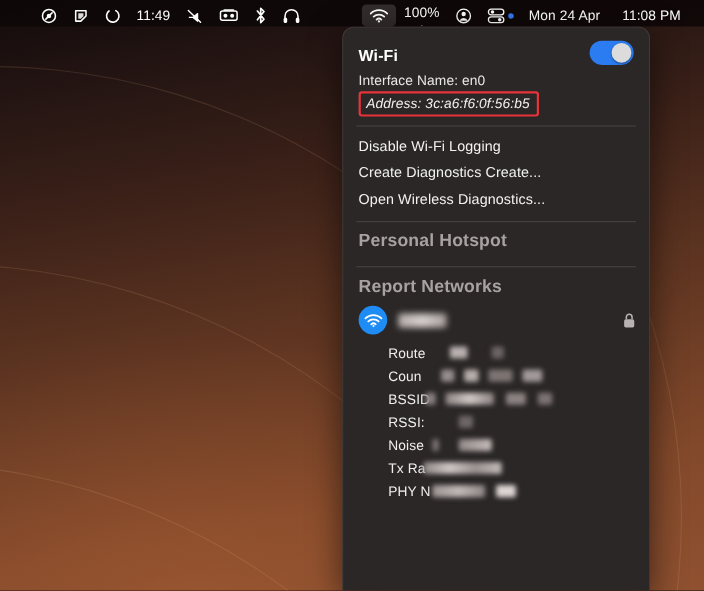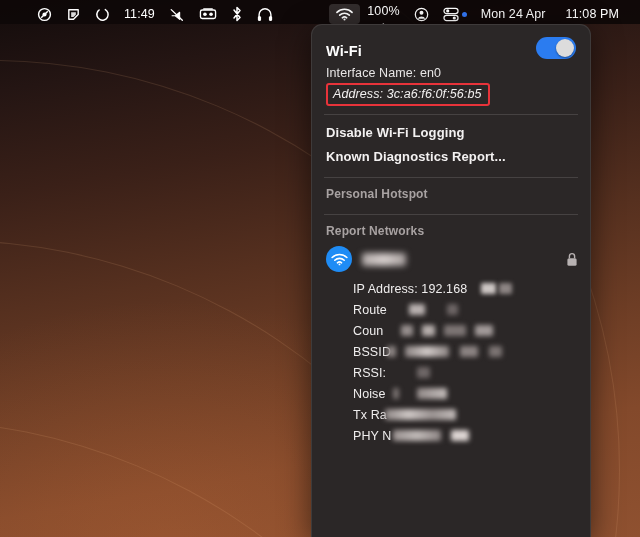--- a/index.html
+++ b/index.html
@@ -113,25 +113,24 @@
 
   .divider {
     height:1px; background:rgba(255,255,255,0.13);
     margin:8px 12px 6px 12px;
   }
 
   .menu-item {
     font-size:13px; color:#f3f1f1;
     padding:4px 14px 5px 14px;
     letter-spacing:0.1px;
-    font-weight:bold;
   }
 
   .section-label {
-    font-size:12px; font-weight:bold;
+    font-size:16px; font-weight:bold;
     color:#a8a2a2;
     padding:3px 14px 5px 14px;
     letter-spacing:0.15px;
   }
 
   
   .hotspot-row {
     display:flex; align-items:center;
     padding:2px 12px 4px 14px;
     gap:9px;
@@ -304,21 +303,22 @@
 
     <div class="info-line">Interface Name: en0</div>
 
     <div class="addr-wrap">
       <span class="addr-box">Address: 3c:a6:f6:0f:56:b5</span>
     </div>
 
     <div class="divider"></div>
 
     <div class="menu-item">Disable Wi-Fi Logging</div>
-    <div class="menu-item">Known Diagnostics Report...</div>
+    <div class="menu-item">Create Diagnostics Create...</div>
+    <div class="menu-item">Open Wireless Diagnostics...</div>
 
     <div class="divider"></div>
 
     <div class="section-label">Personal Hotspot</div>
 
 
     <div class="divider"></div>
 
     <div class="section-label">Report Networks</div>
 
@@ -335,27 +335,20 @@
       <span class="net-lock">
         <svg width="12" height="15" viewBox="0 0 12 15">
           <rect x="1.4" y="6.2" width="9.2" height="7.6" rx="1.6" fill="#b8b2b2"></rect>
           <path d="M3.4 6.2 L3.4 4.2 A2.6 2.6 0 0 1 8.6 4.2 L8.6 6.2" fill="none" stroke="#b8b2b2" stroke-width="1.4"></path>
         </svg>
       </span>
     </div>
 
     <div class="detail-list">
 
-      <div class="detail-row">
-        <span class="detail-label">IP Address: 192.168</span>
-        <span class="blur-stack" style="left:128px;">
-          <span class="blur-chip" style="width:15px;background:#cdc6c4;filter:blur(2px);"></span>
-          <span class="blur-chip" style="width:13px;background:#8d8584;filter:blur(2px);margin-left:3px;"></span>
-        </span>
-      </div>
 
       <div class="detail-row">
         <span class="detail-label">Route</span>
         <span class="blur-stack" style="left:56px;">
           <span class="blur-chip" style="width:16px;background:#b9b1b0;filter:blur(2.5px);"></span>
           <span class="blur-chip" style="width:11px;background:#6d6565;filter:blur(2.5px);margin-left:22px;"></span>
         </span>
       </div>
 
       <div class="detail-row">

